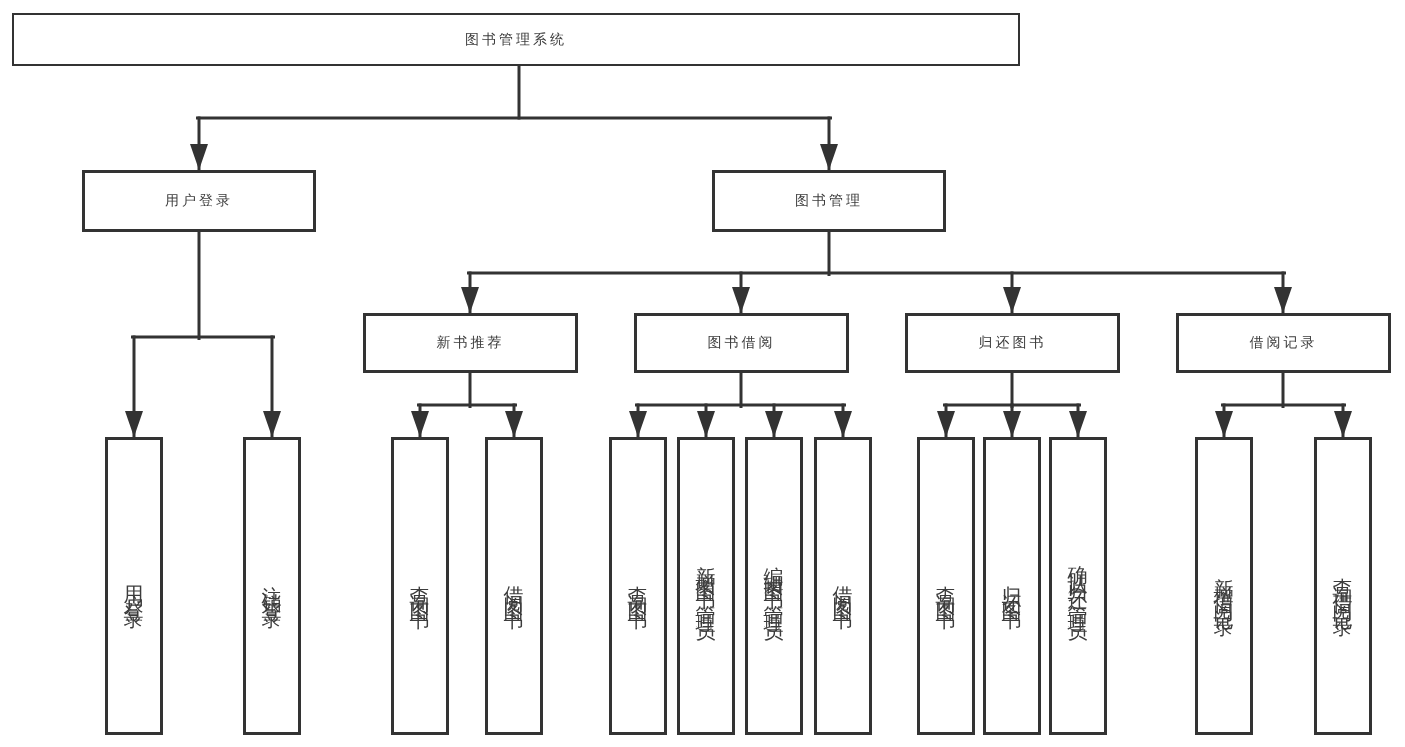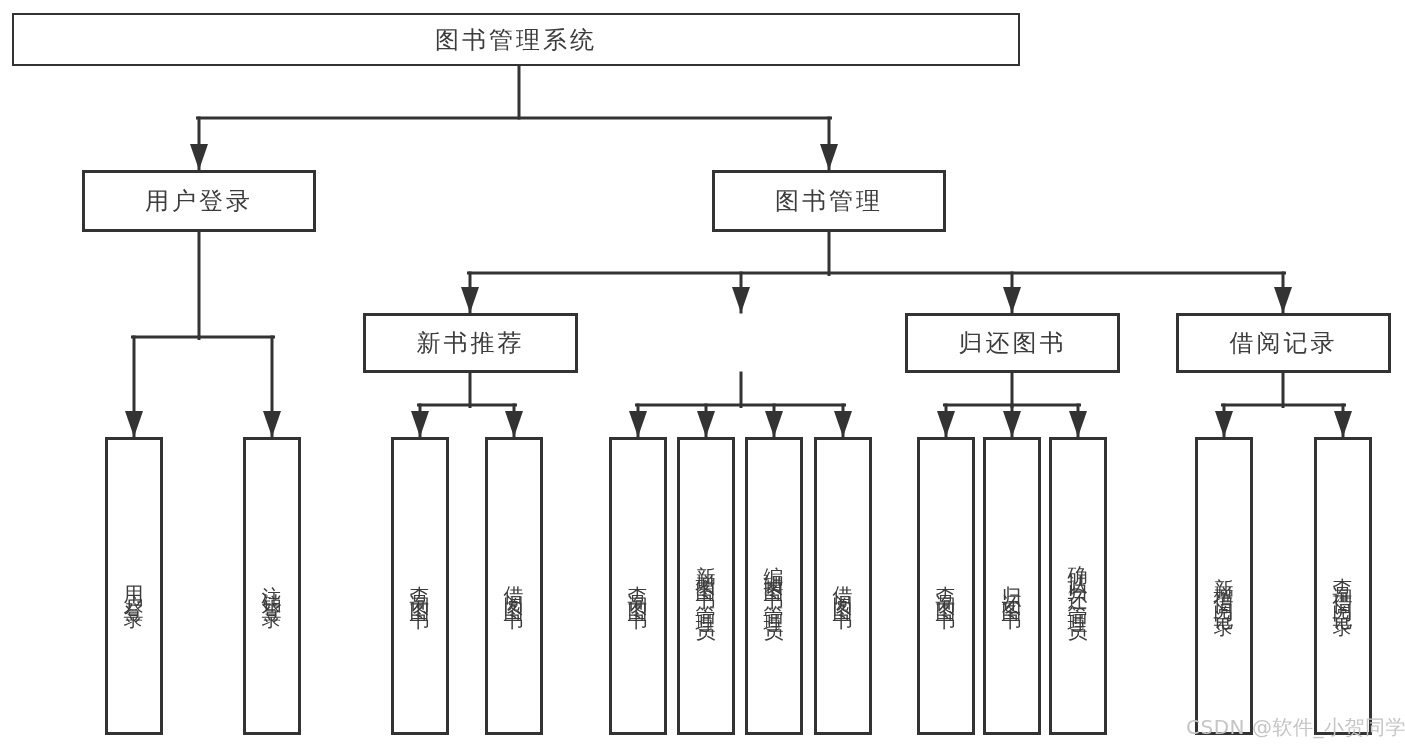--- a/index.html
+++ b/index.html
@@ -29,21 +29,21 @@
     display: flex;
     align-items: center;
     justify-content: center;
     z-index: 2;
   }
   .node.root {
     border-width: 2px;
   }
   .node .lbl {
     color: #3c3c3c;
-    font-size: 24px;
+    font-size: 14px;
     letter-spacing: 3px;
     white-space: nowrap;
   }
   .node.leaf .lbl {
     writing-mode: vertical-rl;
     text-orientation: mixed;
     font-size: 20px;
     letter-spacing: 8px;
     line-height: 1;
     white-space: normal;
@@ -121,20 +121,23 @@
   <div class="node" style="left:82px; top:170px; width:234px; height:62px;">
     <span class="lbl">用户登录</span>
   </div>
   <div class="node" style="left:712px; top:170px; width:234px; height:62px;">
     <span class="lbl">图书管理</span>
   </div>
 
   <div class="node" style="left:363px; top:313px; width:215px; height:60px;">
     <span class="lbl">新书推荐</span>
   </div>
+  <div class="node" style="left:634px; top:313px; width:215px; height:60px;">
+    <span class="lbl">图书借阅</span>
+  </div>
   <div class="node" style="left:905px; top:313px; width:215px; height:60px;">
     <span class="lbl">归还图书</span>
   </div>
   <div class="node" style="left:1176px; top:313px; width:215px; height:60px;">
     <span class="lbl">借阅记录</span>
   </div>
 
   <div class="node leaf" style="left:105px; top:437px; width:58px; height:298px;">
     <span class="lbl">用户登录</span>
   </div>
@@ -172,15 +175,14 @@
     <span class="lbl">确认归还（管理员）</span>
   </div>
 
   <div class="node leaf" style="left:1195px; top:437px; width:58px; height:298px;">
     <span class="lbl">新增借阅记录</span>
   </div>
   <div class="node leaf" style="left:1314px; top:437px; width:58px; height:298px;">
     <span class="lbl">查询借阅记录</span>
   </div>
 
-  <div id="watermark">CSDN @软件_小贺同学</div>
 
 </div>
 
 </body></html>

